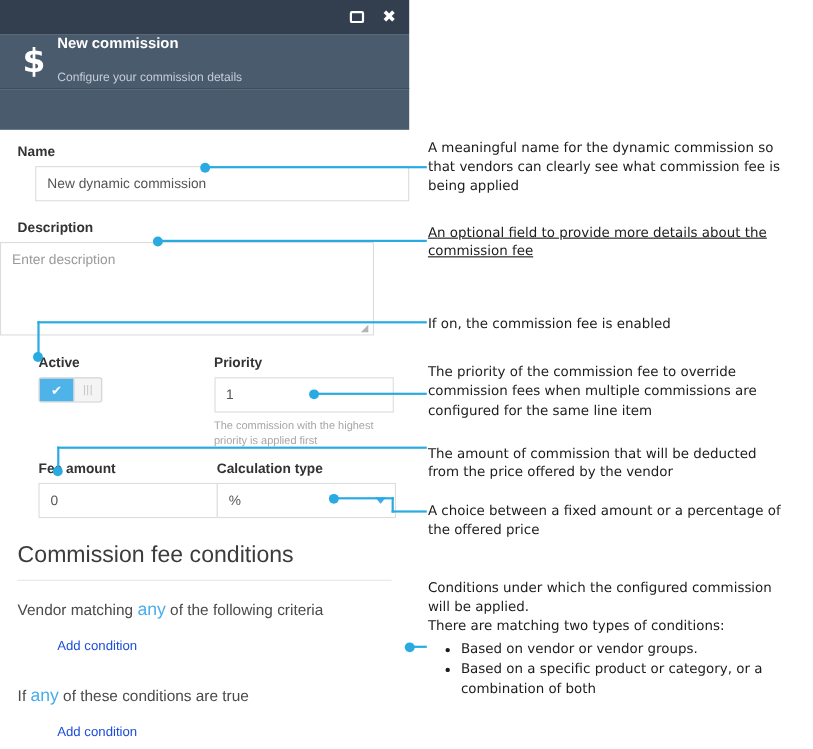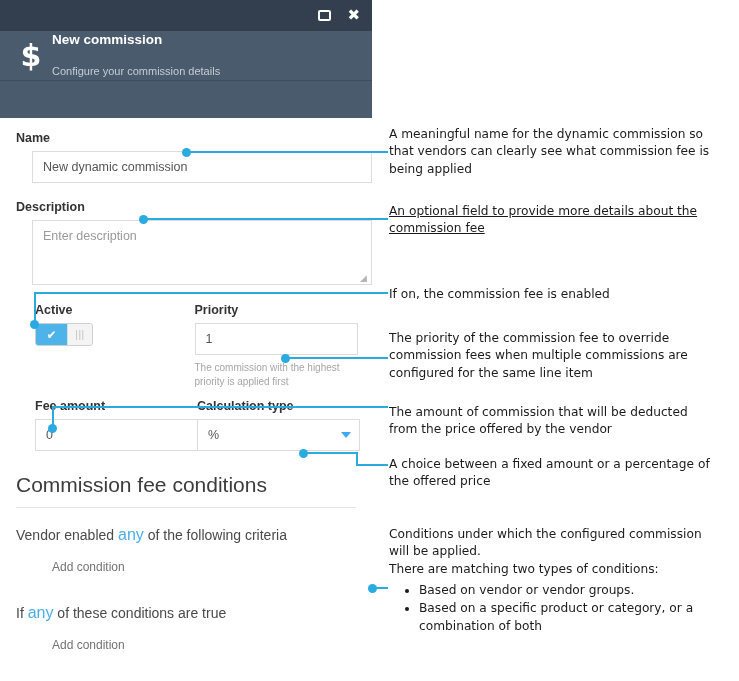--- a/index.html
+++ b/index.html
@@ -106,23 +106,23 @@
     border: 1px solid #dcdcdc;
     background: #ffffff;
     box-sizing: border-box;
     font-size: 12.5px;
     color: #555555;
     padding: 0 10px;
     display: flex;
     align-items: center;
   }
   .textarea-box {
-    margin-left: 32px;
+    margin-left: 0;
     width: 340px;
-    height: 65px;
+    height: 85px;
     border: 1px solid #dcdcdc;
     background: #ffffff;
     box-sizing: border-box;
     font-size: 12.5px;
     color: #9a9a9a;
     padding: 8px 10px;
     position: relative;
   }
   .resize-grip {
     position: absolute;
@@ -227,21 +227,21 @@
   .cond-line {
     font-size: 14px;
     color: #4a4a4a;
     margin-left: 16px;
   }
   .any-link {
     color: #4aaee8;
     font-size: 16px;
   }
   .add-condition {
-    color: #737373;
+    color: #1d4ed8;
     font-size: 12px;
     margin-left: 52px;
   }
 
   
   .ann {
     position: absolute;
     font-family: "DejaVu Sans", sans-serif;
     font-size: 12.2px;
     color: #1b1b1b;
@@ -338,21 +338,21 @@
     </div>
   </div>
 
   <div style="height:22px"></div>
   <h2 class="section-title">Commission fee conditions</h2>
   <div style="height:10px"></div>
   <div class="section-rule"></div>
 
   <div style="height:18px"></div>
   <div class="cond-line">
-    <span>Vendor enabled</span>
+    <span>Vendor matching</span>
     <span class="any-link">any</span>
     <span>of the following criteria</span>
   </div>
   <div style="height:16px"></div>
   <div class="add-condition">Add condition</div>
 
   <div style="height:30px"></div>
   <div class="cond-line">
     <span>If</span>
     <span class="any-link">any</span>

